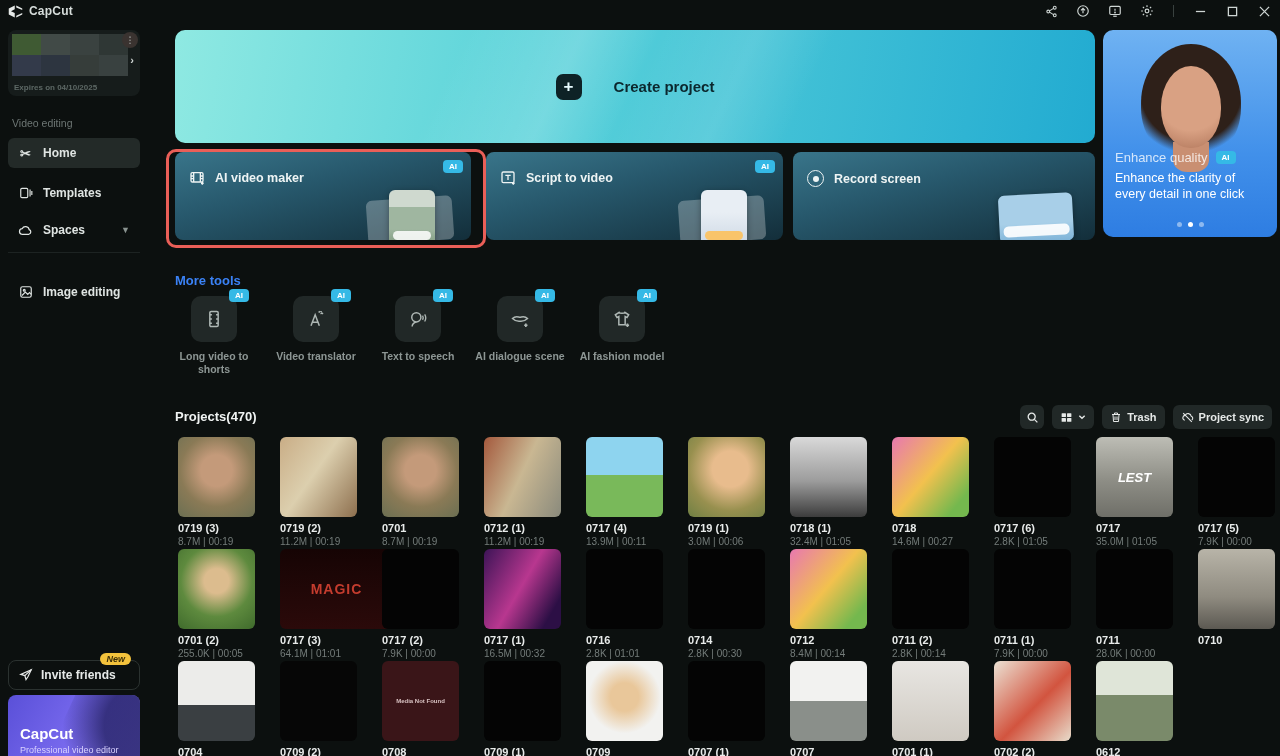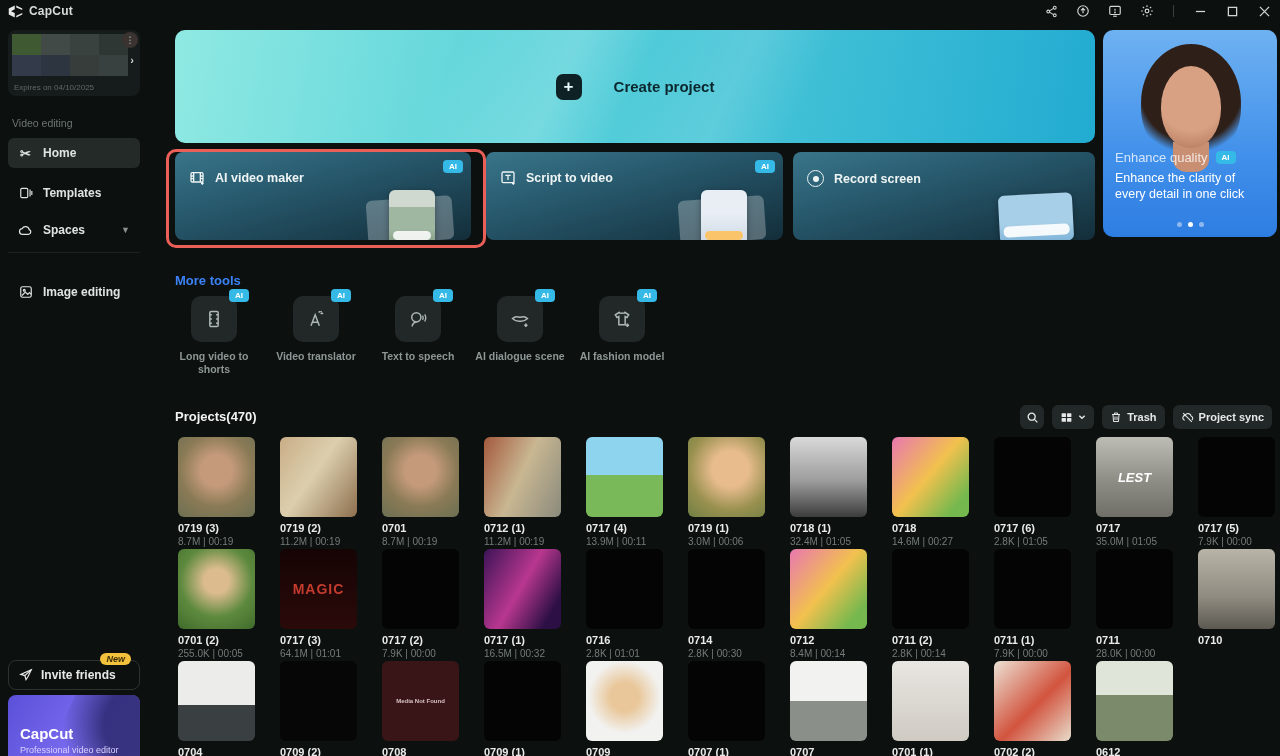--- a/index.html
+++ b/index.html
@@ -18,21 +18,21 @@
   .win-icons{display:flex;align-items:center;gap:16px;color:#cfd6d4;}
   .win-icons .divider{width:1px;height:12px;background:#39413f;margin:0 2px;}
   .win-btn{display:flex;align-items:center;justify-content:center;width:16px;height:16px;cursor:pointer;font-size:11px;color:#cfd6d4;}
 
   
   .sidebar{position:absolute;top:22px;left:0;width:150px;bottom:0;}
   .trial-card{position:absolute;left:8px;top:8px;width:132px;height:66px;background:#161c1b;border-radius:8px;overflow:hidden;}
   .trial-tiles{position:absolute;left:4px;top:4px;width:116px;height:42px;display:grid;grid-template-columns:repeat(4,1fr);grid-template-rows:1fr 1fr;}
   .trial-chevron{position:absolute;right:6px;top:24px;color:#cfd6d4;font-size:11px;font-weight:bold;}
   .trial-dots{position:absolute;right:2px;top:2px;width:16px;height:16px;border-radius:50%;background:#3a3330;color:#cfd6d4;font-size:9px;display:flex;align-items:center;justify-content:center;}
-  .trial-expire{position:absolute;left:6px;bottom:4px;font-size:8px;color:#5d6865;}
+  .trial-expire{position:absolute;left:6px;bottom:4px;font-size:8px;color:#5d6865;font-weight:bold;}
   .side-section{position:absolute;left:12px;top:95px;font-size:10.5px;color:#6d7674;}
   .side-item{position:absolute;left:8px;width:132px;height:30px;border-radius:6px;display:flex;align-items:center;gap:10px;padding:0 10px;box-sizing:border-box;font-size:12px;font-weight:bold;color:#dfe4e2;cursor:pointer;}
   .side-item.active{background:#232a28;}
   .side-item .icn{width:15px;display:flex;justify-content:center;color:#dfe4e2;font-size:13px;}
   .side-item .chev{margin-left:auto;color:#8a9390;font-size:9px;}
   .side-div{position:absolute;left:8px;top:230px;width:132px;height:1px;background:#1d2322;}
   .invite-btn{position:absolute;left:8px;top:638px;width:132px;height:30px;border:1px solid #2b3230;border-radius:8px;display:flex;align-items:center;gap:8px;padding:0 10px;box-sizing:border-box;font-size:12px;font-weight:bold;cursor:pointer;}
   .new-badge{position:absolute;right:8px;top:-8px;background:#f3c23c;color:#3c2e07;font-size:9px;font-weight:bold;font-style:italic;padding:1px 6px;border-radius:7px;}
   .pro-card{position:absolute;left:8px;top:673px;width:132px;height:80px;border-radius:8px;background:linear-gradient(120deg,#5a50d8 0%,#7b6cf0 55%,#8d7df8 100%);overflow:hidden;cursor:pointer;}
   .pro-card::before{content:"";position:absolute;right:-30px;top:-20px;width:110px;height:130px;background:radial-gradient(circle at 70% 30%,rgba(30,28,90,.75) 0 35%,rgba(30,28,90,0) 70%);transform:rotate(25deg);}
@@ -462,21 +462,21 @@
       <div class="pthumb" style="background: rgb(4, 4, 4);"></div>
       <div class="pname">0717 (5)</div>
       <div class="pmeta">7.9K | 00:00</div>
     </div>
     <div class="pcell">
       <div class="pthumb" style="background: radial-gradient(circle at 50% 40%, rgb(220, 188, 142) 0px, rgb(220, 188, 142) 20%, rgb(94, 138, 62) 58%, rgb(63, 107, 44) 100%);"></div>
       <div class="pname">0701 (2)</div>
       <div class="pmeta">255.0K | 00:05</div>
     </div>
     <div class="pcell">
-      <div class="pthumb" style="background: linear-gradient(rgb(22, 4, 4) 0%, rgb(43, 10, 10) 100%);">
+      <div class="pthumb" style="background: linear-gradient(rgb(22, 4, 4) 0%, rgb(43, 10, 10) 100%); padding-left: 36px;">
         <span class="ov" style="font-size:14px;color:#c43c2e;letter-spacing:1px;">MAGIC</span>
       </div>
       <div class="pname">0717 (3)</div>
       <div class="pmeta">64.1M | 01:01</div>
     </div>
     <div class="pcell">
       <div class="pthumb" style="background: rgb(4, 4, 4);"></div>
       <div class="pname">0717 (2)</div>
       <div class="pmeta">7.9K | 00:00</div>
     </div>

